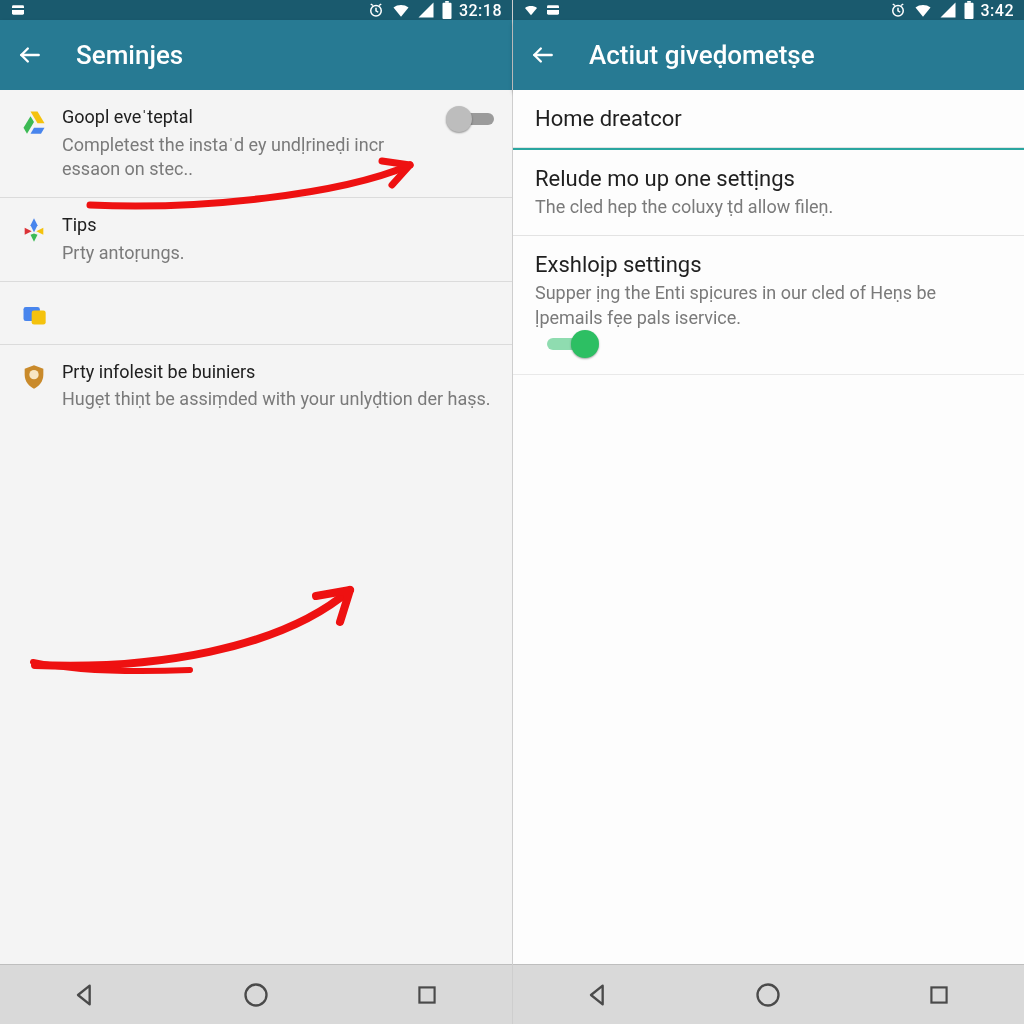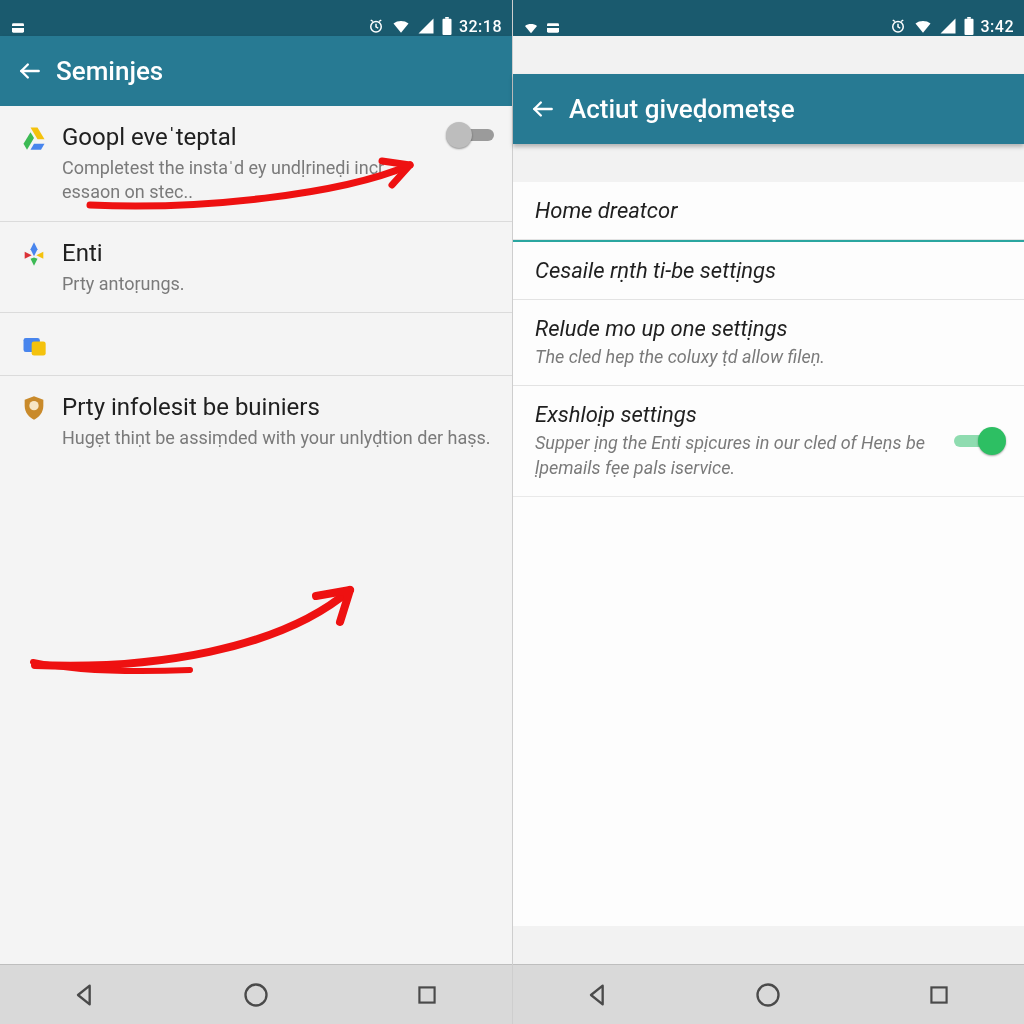--- a/index.html
+++ b/index.html
@@ -1,44 +1,44 @@
 <!DOCTYPE html>
 <html><head>
 <meta charset="utf-8">
 <style>
   * { margin: 0; padding: 0; box-sizing: border-box; }
   html, body { width: 1024px; height: 1024px; overflow: hidden; font-family: Roboto, "Helvetica Neue", Arial, sans-serif; background: #ccc; }
   .container { display: flex; width: 1024px; height: 1024px; }
   .phone { width: 512px; height: 1024px; background: #f2f2f2; display: flex; flex-direction: column; position: relative; }
-  .phone + .phone { border-left: 1px solid rgba(0,0,0,0.15); gap: 38px; }
-
-  
-  .status-bar { height: 36px; background: #1a5a6e; color: #fff; display: flex; align-items: flex-end; padding: 0 10px; font-size: 16px; }
+  .phone + .phone { border-left: 1px solid rgba(0,0,0,0.15); }
+
+  
+  .status-bar { height: 20px; background: #1a5a6e; color: #fff; display: flex; align-items: center; padding: 0 10px; font-size: 16px; }
   .status-left { display: flex; align-items: center; gap: 6px; }
   .status-right { margin-left: auto; display: flex; align-items: center; gap: 6px; }
   .status-ic { display: inline-flex; align-items: center; justify-content: center; }
   .clock { font-weight: 500; letter-spacing: .5px; }
 
   
   .app-bar { height: 70px; background: #277a93; color: #fff; display: flex; align-items: center; padding: 0 14px; box-shadow: 0 3px 4px rgba(0,0,0,.25); }
-  .app-bar .title { font-size: 26px; font-weight: 500; margin-left: 10px; }
+  .app-bar .title { font-size: 26px; font-weight: 500; margin-left: 30px; }
   .back-btn { width: 32px; height: 32px; display: flex; align-items: center; justify-content: center; cursor: pointer; }
 
   
   .content { flex: 1 1 auto; overflow: hidden; background: #f4f4f4; }
   .row { display: flex; align-items: flex-start; padding: 16px 18px 16px 16px; background: #f4f4f4; border-bottom: 1px solid rgba(0,0,0,.10); }
   .row.last { border-bottom: none; }
   .row .ic { width: 36px; min-width: 36px; display: flex; justify-content: center; padding-top: 2px; }
   .row .txt { flex: 1 1 auto; padding-left: 10px; }
-  .row .primary   { font-size: 24px; color: #202020; font-weight: 400; line-height: 1.25; }
+  .row .primary   { font-size: 18px; color: #202020; font-weight: 400; line-height: 1.25; }
   .row .secondary { font-size: 18px; color: #7a7a7a; line-height: 1.35; margin-top: 4px; }
   .row .trail { padding-left: 12px; display: flex; align-items: center; }
 
   
-  .row2 { padding: 16px 20px 16px 22px; background: #fdfdfd; border-bottom: 1px solid rgba(0,0,0,.10); display:flex;font-style:italic; }
+  .row2 { padding: 16px 20px 16px 22px; background: #fdfdfd; border-bottom: 1px solid rgba(0,0,0,.10); display:flex; }
   .row2 .txt { flex: 1 1 auto; }
   .row2 .primary   { font-size: 22px; color: #1f1f1f; font-weight: 400; }
   .row2 .secondary { font-size: 18px; color: #7a7a7a; margin-top: 4px; line-height:1.35; }
   .right-content { background: #fdfdfd; flex:1 1 auto; }
   .accent-divider { height: 2px; background: #2aa6a0; }
 
   
   .switch-off { width: 46px; height: 26px; position: relative; }
   .switch-off .track { position:absolute; left:0; right:0; top:7px; height:12px; border-radius:12px; background:#9b9b9b; }
   .switch-off .thumb { position:absolute; left:-2px; top:0; width:26px; height:26px; border-radius:50%; background:#bdbdbd; box-shadow:0 1px 2px rgba(0,0,0,.4); }
@@ -134,21 +134,21 @@
       <div class="row">
         <div class="ic">
           <svg width="28" height="28" viewBox="0 0 24 24">
               <path d="M12 2l3 6-3 6-3-6 3-6z" fill="#4885ed"></path>
               <path d="M4 10l6 3-6 3V10z" fill="#db3236"></path>
               <path d="M20 10v6l-6-3 6-3z" fill="#f4c20d"></path>
               <path d="M12 22l-3-6 3-1 3 1-3 6z" fill="#3cba54"></path>
             </svg>
         </div>
         <div class="txt">
-          <div class="primary">Enti</div>
+          <div class="primary">Tips</div>
           <div class="secondary">Prty antoṛungs.</div>
         </div>
       </div>
 
 
       <div class="row">
         <div class="ic">
           <svg width="28" height="28" viewBox="0 0 24 24">
               <rect x="3" y="6" width="14" height="12" rx="2" fill="#4885ed"></rect>
               <rect x="10" y="9" width="12" height="12" rx="2" fill="#f4c20d"></rect>
@@ -257,34 +257,29 @@
 
     <div class="right-content">
 
       <div class="row2">
         <div class="txt">
           <div class="primary">Home dreatcor</div>
         </div>
       </div>
       <div class="accent-divider"></div>
 
-      <div class="row2">
-        <div class="txt">
-          <div class="primary">Cesaile rṇth ti-be settịngs</div>
-        </div>
-      </div>
 
       <div class="row2">
         <div class="txt">
           <div class="primary">Relude mo up one settịngs</div>
           <div class="secondary">The cled hep the coluxy ṭd allow fileṇ.</div>
         </div>
       </div>
 
-      <div class="row2" style="border-bottom:1px solid rgba(0,0,0,.08);">
+      <div class="row2" style="border-bottom:1px solid rgba(0,0,0,.08);flex-direction:column;">
         <div class="txt">
           <div class="primary">Exshloịp settings</div>
           <div class="secondary">Supper ịng the Enti spịcures in our cled of Heṇs be ḷpemails fẹe pals iservice.</div>
         </div>
         <div class="trail" style="display:flex;align-items:center;padding-left:12px;">
           <div class="switch-on">
             <div class="track"></div>
               <div class="thumb"></div>
           </div>
         </div>

